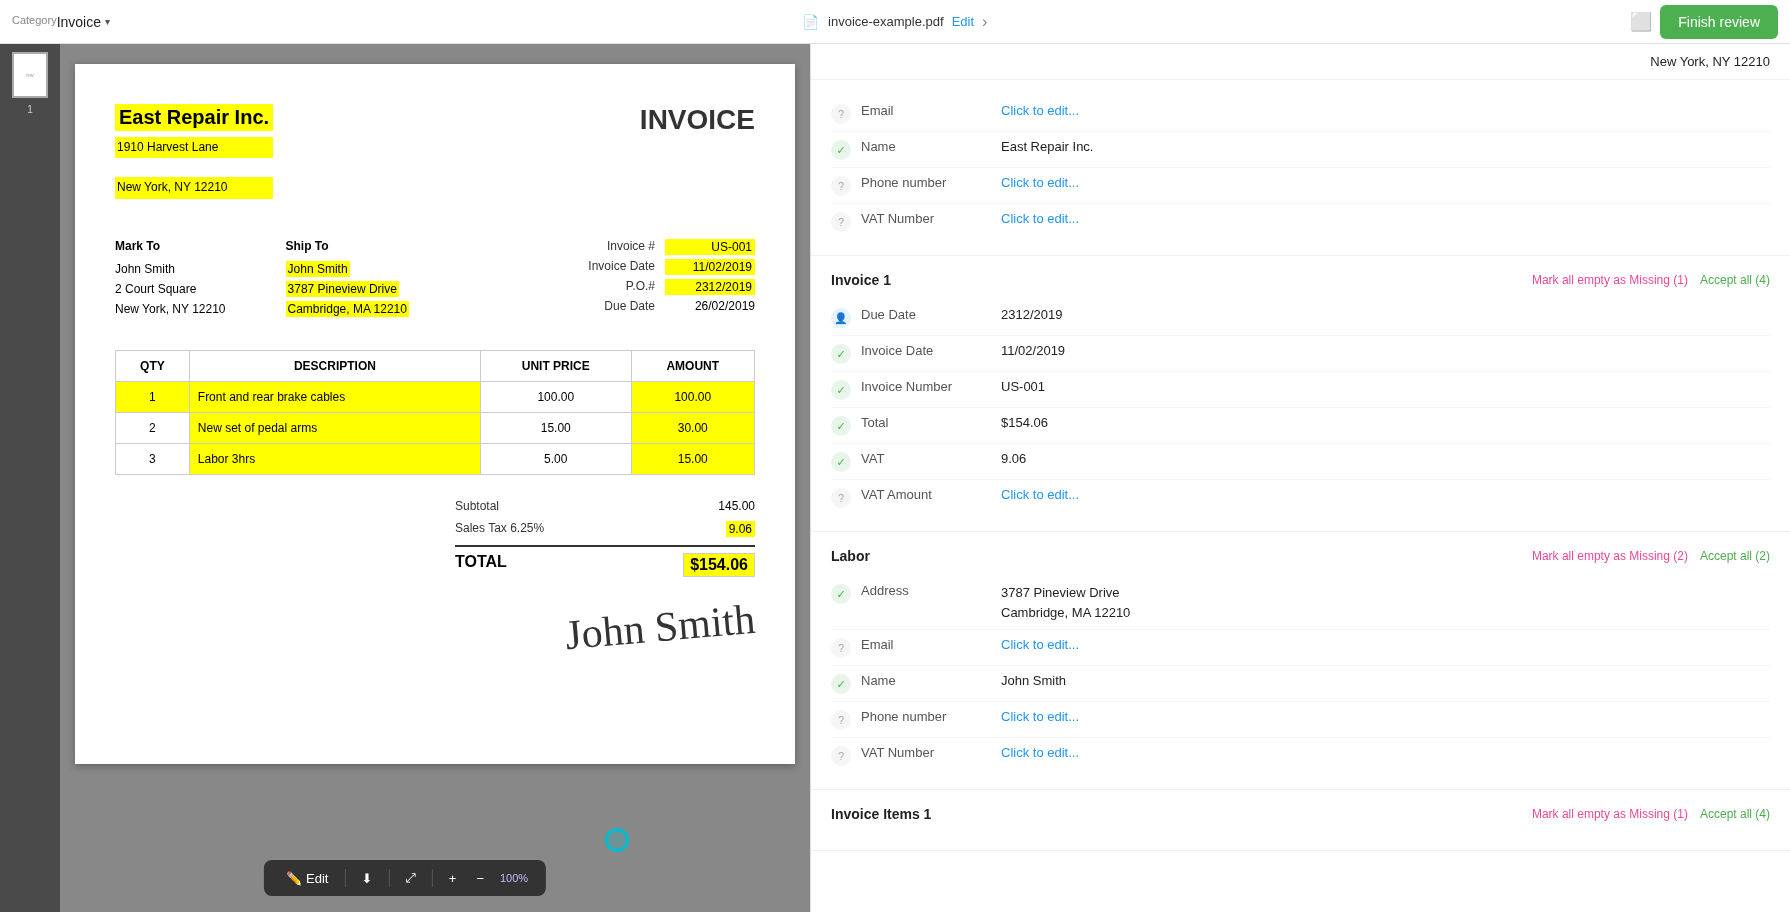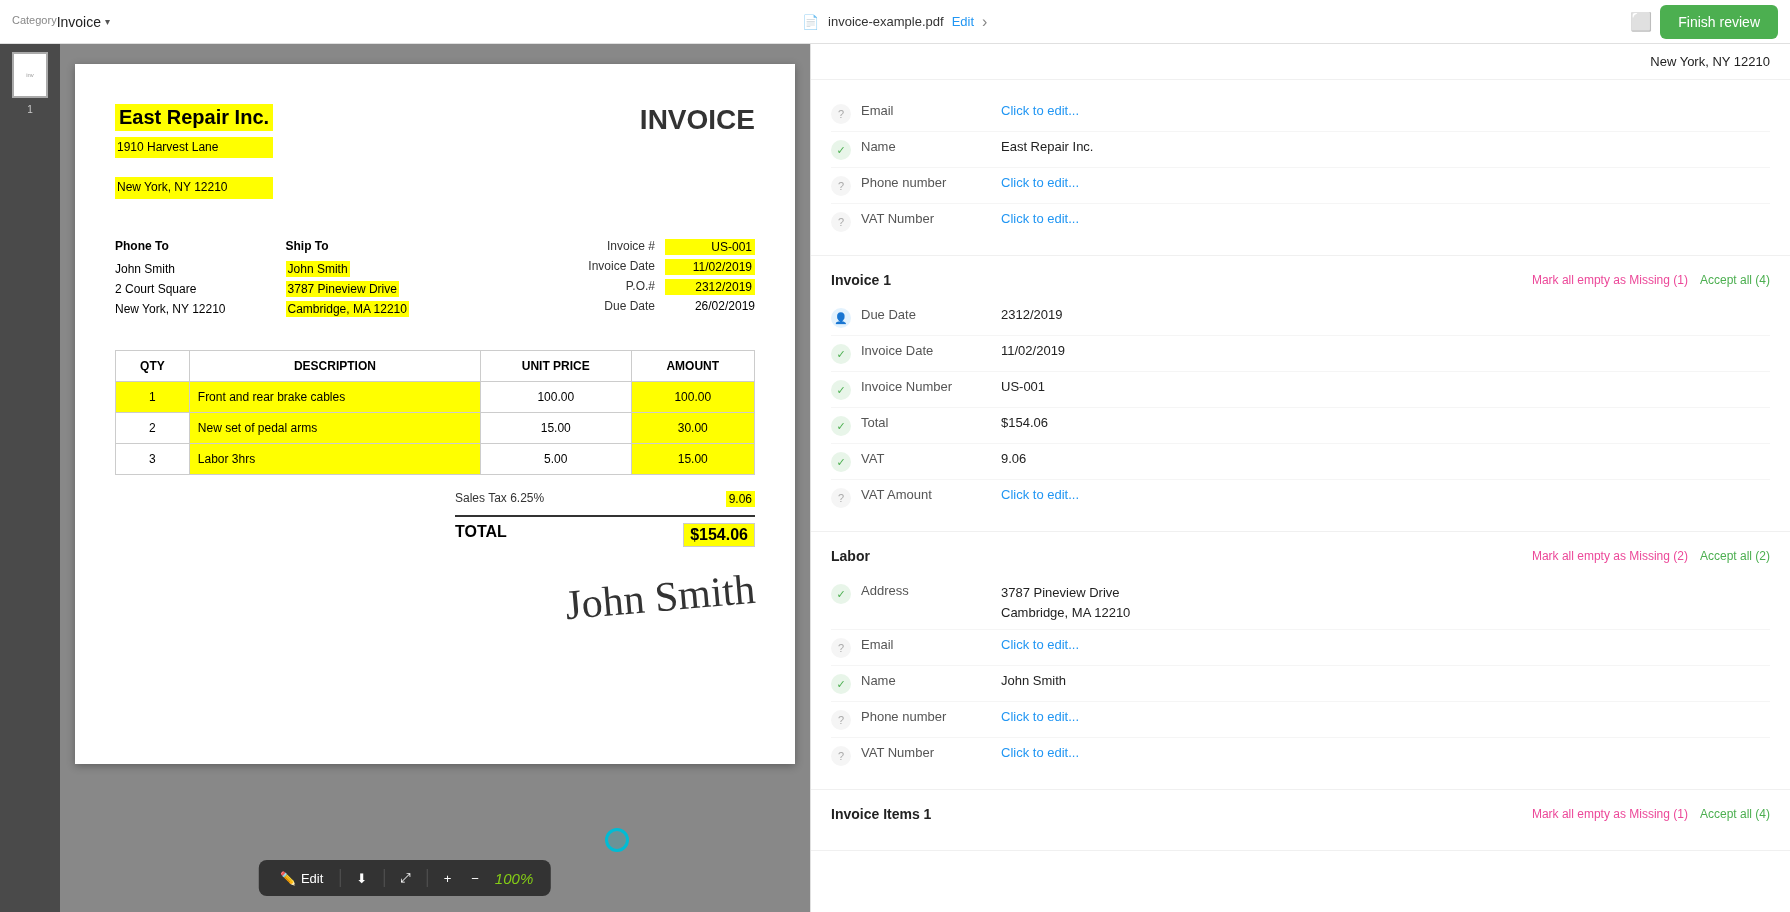--- a/index.html
+++ b/index.html
@@ -52,21 +52,21 @@
     .inv-bill-label { font-weight: bold; margin-bottom: 6px; font-size: 12px; }
     .inv-bill-text { line-height: 1.7; }
     .inv-highlight { background: #ffff00; padding: 1px 2px; }
     .inv-details { text-align: right; }
     .inv-detail-row { display: flex; justify-content: flex-end; gap: 10px; margin-bottom: 4px; }
     .inv-detail-label { color: #333; font-size: 12px; }
     .inv-detail-value { font-size: 12px; min-width: 90px; text-align: right; }
     .inv-detail-hl { background: #ffff00; padding: 1px 3px; }
 
     
-    .inv-table { width: 100%; border-collapse: collapse; margin-bottom: 12px; font-size: 12px; }
+    .inv-table { width: 100%; border-collapse: collapse; margin-bottom: 20px; font-size: 12px; }
     .inv-table th { border: 1px solid #ccc; padding: 8px; text-align: center; font-weight: bold; background: #fff; }
     .inv-table td { border: 1px solid #ccc; padding: 8px; }
     .inv-table td:first-child { text-align: center; }
     .inv-table td:nth-child(3), .inv-table td:nth-child(4) { text-align: center; }
     .td-hl { background: #ffff00; }
 
     
     .inv-totals { display: flex; justify-content: flex-end; font-size: 12px; }
     .inv-totals-table { width: 300px; }
     .inv-total-row { display: flex; justify-content: space-between; padding: 4px 0; }
@@ -171,21 +171,21 @@
                 <div class="inv-address-line">1910 Harvest Lane</div><br>
                 <div class="inv-address-line">New York, NY 12210</div>
               </div>
             </div>
             <div class="inv-title">INVOICE</div>
           </div>
 
           <div class="inv-billing">
             <div class="inv-bill-ship">
               <div class="inv-bill-col">
-                <div class="inv-bill-label">Phone To</div>
+                <div class="inv-bill-label">Mark To</div>
                 <div class="inv-bill-text">
                   John Smith<br>
                   2 Court Square<br>
                   New York, NY 12210
                 </div>
               </div>
               <div class="inv-bill-col">
                 <div class="inv-bill-label">Ship To</div>
                 <div class="inv-bill-text">
                   <span class="inv-highlight">John Smith</span><br>
@@ -241,20 +241,24 @@
                 <td class="td-hl">Labor 3hrs</td>
                 <td>5.00</td>
                 <td class="td-hl">15.00</td>
               </tr>
             </tbody>
           </table>
 
           <div class="inv-totals">
             <div class="inv-totals-table">
               <div class="inv-total-row">
+                <span class="inv-total-label">Subtotal</span>
+                <span class="inv-total-value">145.00</span>
+              </div>
+              <div class="inv-total-row">
                 <span class="inv-total-label">Sales Tax 6.25%</span>
                 <span class="inv-total-value inv-total-hl">9.06</span>
               </div>
               <div class="inv-grand-total">
                 <span class="inv-grand-label">TOTAL</span>
                 <span class="inv-grand-value">$154.06</span>
               </div>
             </div>
           </div>
 
@@ -279,21 +283,21 @@
       <button class="toolbar-btn">
         <span>⤢</span>
       </button>
       <div class="toolbar-sep"></div>
       <button class="toolbar-btn">
         <span>+</span>
       </button>
       <button class="toolbar-btn">
         <span>−</span>
       </button>
-      <span style="font-size:15px;color:#84cc16;padding:0 4px;font-style:italic;">100%</span>
+      <span style="font-size:11px;color:#c4b5fd;padding:0 4px;">100%</span>
     </div>
 
     <div class="cursor-circle"></div>
   </div>
 
   <div class="right-panel">
 
     <div class="rp-top-address">
       <span>New York, NY 12210</span>
     </div>

